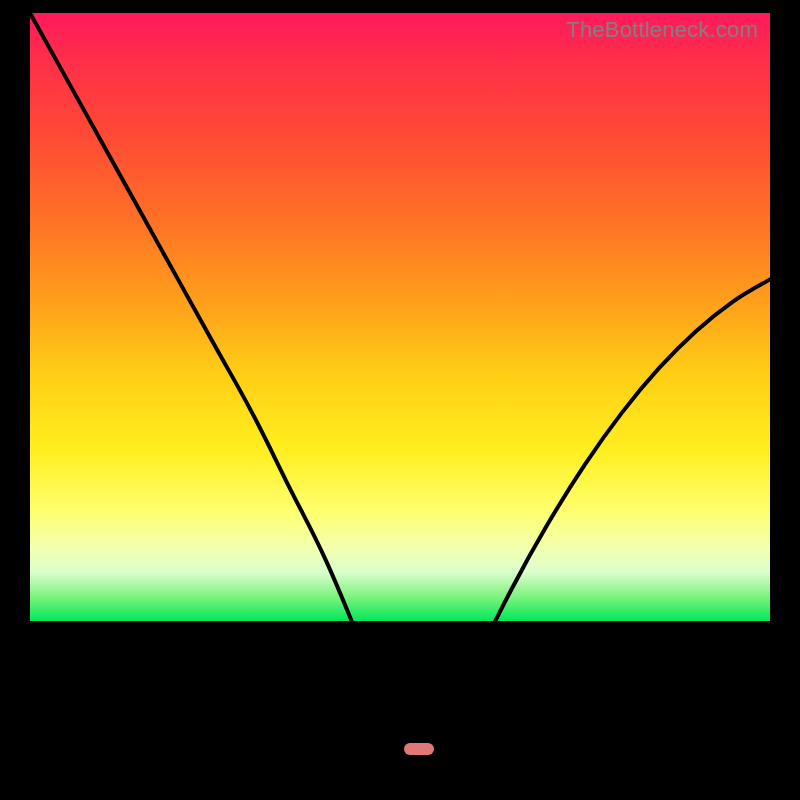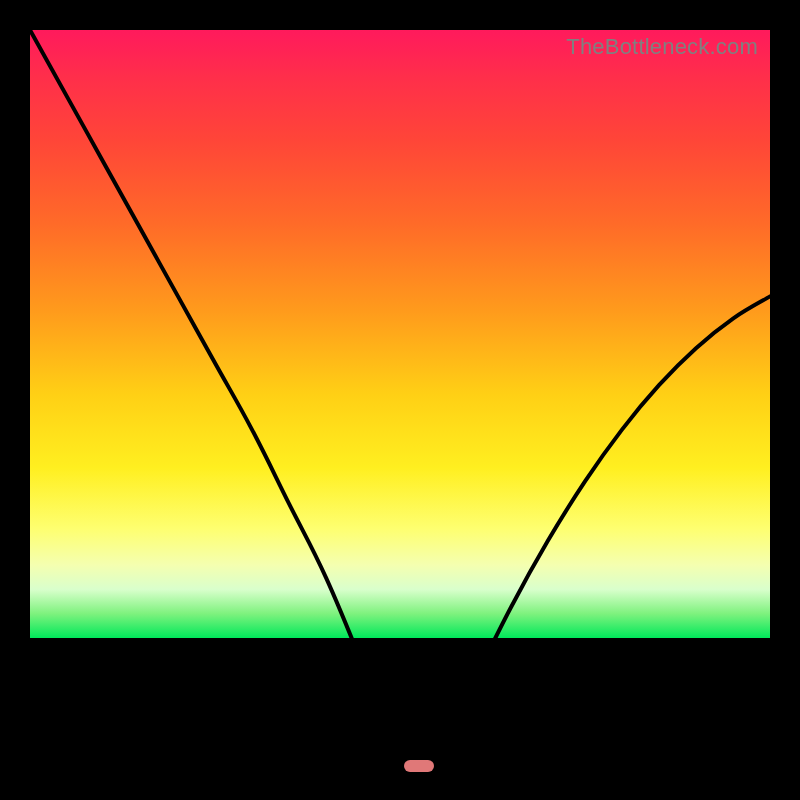--- a/index.html
+++ b/index.html
@@ -13,21 +13,21 @@
   }
   .frame {
     position: relative;
     width: 800px;
     height: 800px;
     background: #000;
   }
   .plot-area {
     position: absolute;
     left: 30px;
-    top: 30px;
+    top: 13px;
     width: 740px;
     height: 608px;
     
     background: linear-gradient(to bottom,
       #ff1a5c 0%,
       #ff2f4a 8%,
       #ff4538 18%,
       #ff6b28 32%,
       #ff9a1c 46%,
       #ffd015 60%,

